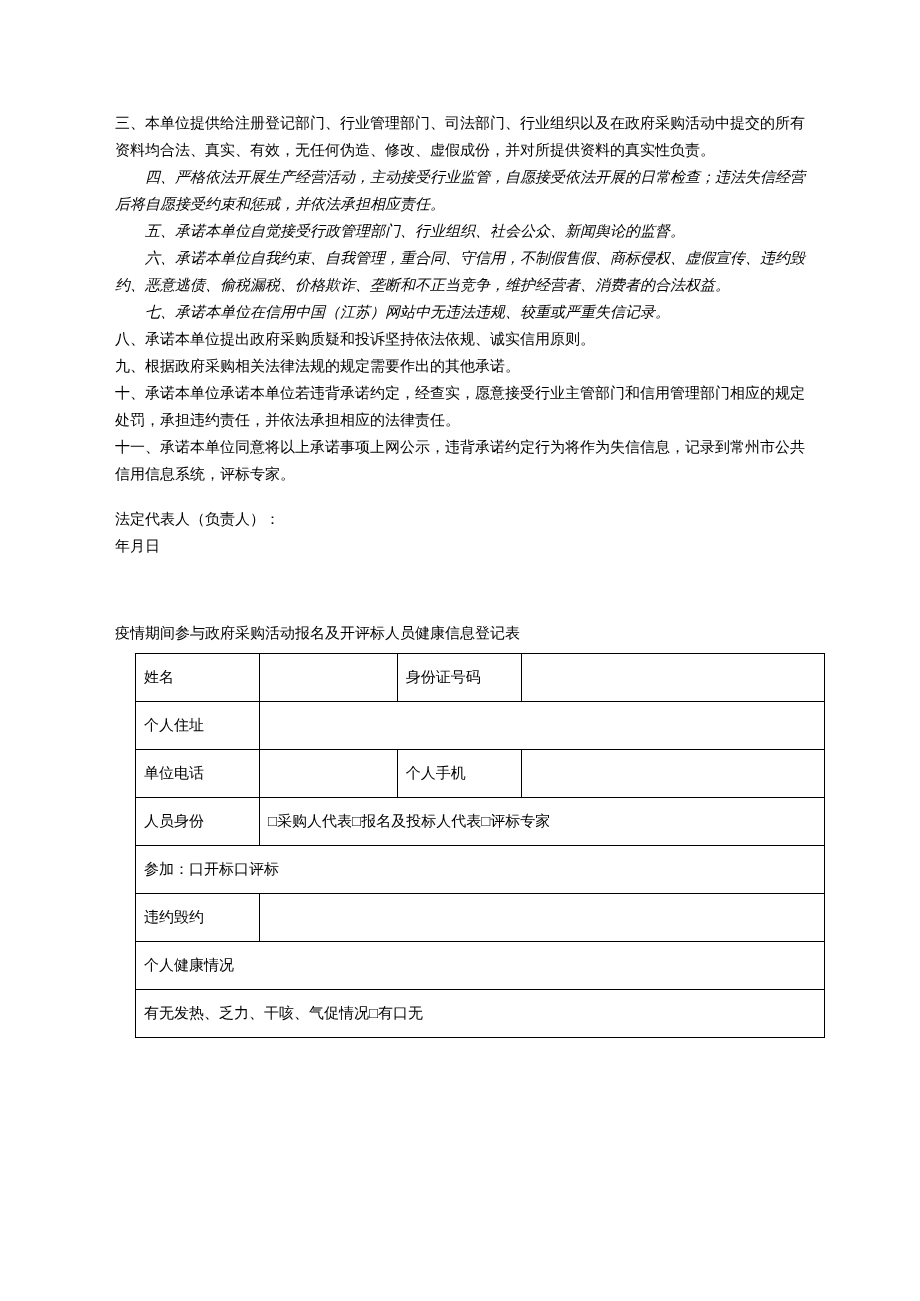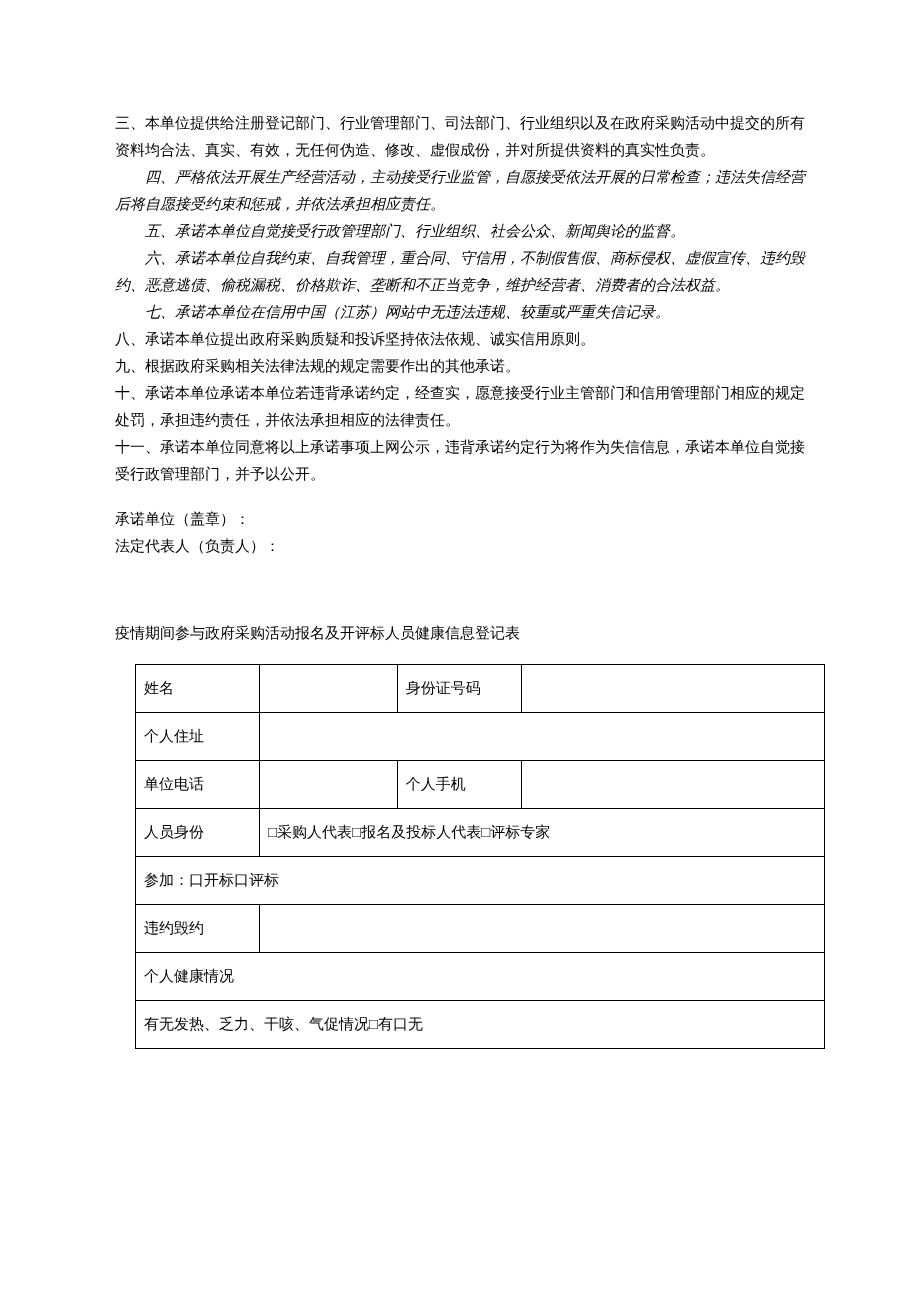--- a/index.html
+++ b/index.html
@@ -19,21 +19,21 @@
     }
     .indent {
       text-indent: 2em;
       font-style: italic;
     }
     .signature-block {
       margin-top: 18px;
     }
     .table-title {
       margin-top: 60px;
-      margin-bottom: 17px;
+      margin-bottom: 6px;
     }
     table {
       border-collapse: collapse;
       width: 100%;
       margin-left: 20px;
       box-sizing: border-box;
       border-radius: 23px;
     }
     td {
       border: 1px solid #000;
@@ -50,25 +50,25 @@
 <body>
 
 <p class="para">三、本单位提供给注册登记部门、行业管理部门、司法部门、行业组织以及在政府采购活动中提交的所有资料均合法、真实、有效，无任何伪造、修改、虚假成份，并对所提供资料的真实性负责。</p>
 <p class="para indent">四、严格依法开展生产经营活动，主动接受行业监管，自愿接受依法开展的日常检查；违法失信经营后将自愿接受约束和惩戒，并依法承担相应责任。</p>
 <p class="para indent">五、承诺本单位自觉接受行政管理部门、行业组织、社会公众、新闻舆论的监督。</p>
 <p class="para indent">六、承诺本单位自我约束、自我管理，重合同、守信用，不制假售假、商标侵权、虚假宣传、违约毁约、恶意逃债、偷税漏税、价格欺诈、垄断和不正当竞争，维护经营者、消费者的合法权益。</p>
 <p class="para indent">七、承诺本单位在信用中国（江苏）网站中无违法违规、较重或严重失信记录。</p>
 <p class="para">八、承诺本单位提出政府采购质疑和投诉坚持依法依规、诚实信用原则。</p>
 <p class="para">九、根据政府采购相关法律法规的规定需要作出的其他承诺。</p>
 <p class="para">十、承诺本单位承诺本单位若违背承诺约定，经查实，愿意接受行业主管部门和信用管理部门相应的规定处罚，承担违约责任，并依法承担相应的法律责任。</p>
-<p class="para">十一、承诺本单位同意将以上承诺事项上网公示，违背承诺约定行为将作为失信信息，承诺本单位自觉接受行政管理部门，并予以公开。</p>
+<p class="para">十一、承诺本单位同意将以上承诺事项上网公示，违背承诺约定行为将作为失信信息，记录到常州市公共信用信息系统，评标专家。</p>
 
 <div class="signature-block">
-  <p class="para">承诺单位（盖章）：</p>
   <p class="para">法定代表人（负责人）：</p>
+  <p class="para">年月日</p>
 </div>
 
 <p class="para table-title">疫情期间参与政府采购活动报名及开评标人员健康信息登记表</p>
 
 <table>
   <tbody>
       <tr>
     <td class="col-label">姓名</td>
     <td class="col-val1"></td>
     <td class="col-label2">身份证号码</td>

